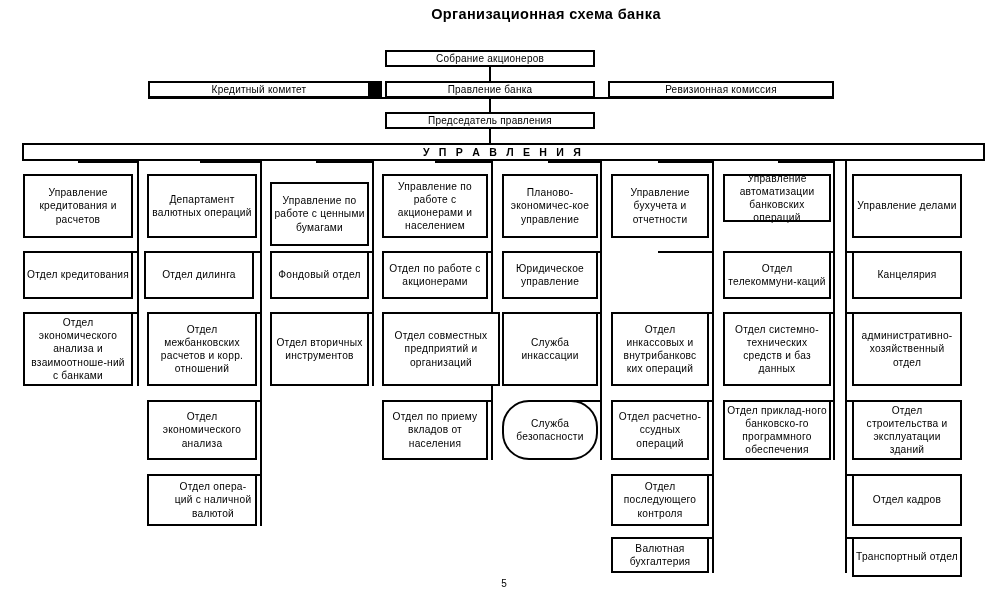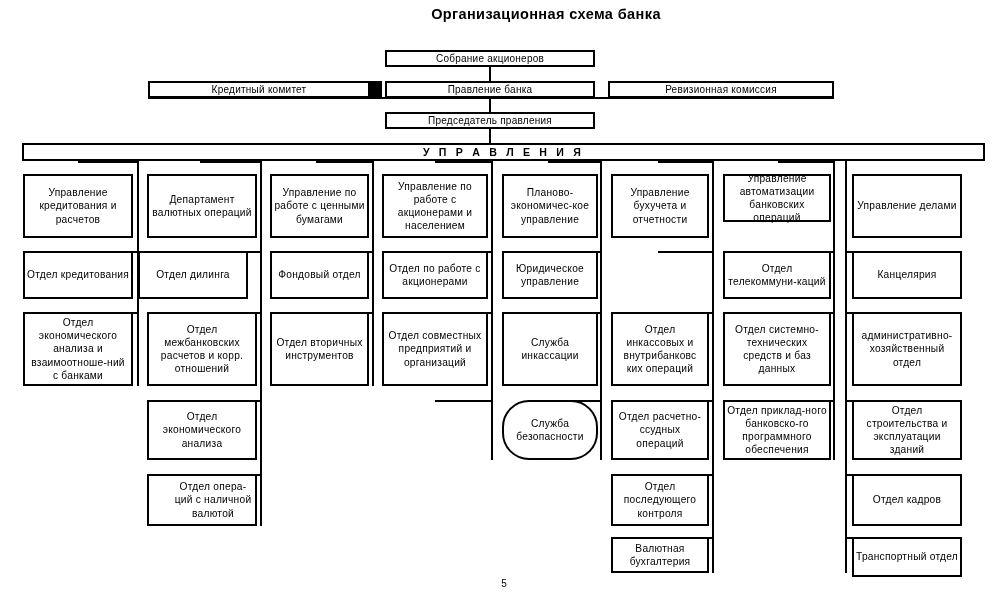--- a/index.html
+++ b/index.html
@@ -139,46 +139,47 @@
   <div class="hline thick" style="left:78px; top:251px; width:60px;"></div>
   <div class="box thick" style="left:23px; top:251px; width:110px; height:48px;">Отдел кредитования</div>
   <div class="hline thick" style="left:78px; top:312px; width:60px;"></div>
   <div class="box thick" style="left:23px; top:312px; width:110px; height:74px;">Отдел экономического анализа и взаимоотноше-ний с банками</div>
 
   <div class="vline thick" style="left:260px; top:161px; height:365px;"></div>
   <div class="hline thick" style="left:200px; top:161px; width:61px;"></div>
 
   <div class="box thick" style="left:147px; top:174px; width:110px; height:64px;">Департамент валютных операций</div>
   <div class="hline thick" style="left:200px; top:251px; width:61px;"></div>
-  <div class="box thick" style="left:138px; top:251px; width:110px; height:48px;">Отдел дилинга</div>
+  <div class="box thick" style="left:144px; top:251px; width:110px; height:48px;">Отдел дилинга</div>
   <div class="hline thick" style="left:200px; top:312px; width:61px;"></div>
   <div class="box thick" style="left:147px; top:312px; width:110px; height:74px;">Отдел межбанковских расчетов и корр. отношений</div>
   <div class="hline thick" style="left:200px; top:400px; width:61px;"></div>
   <div class="box thick" style="left:147px; top:400px; width:110px; height:60px;">Отдел экономического анализа</div>
   <div class="hline thick" style="left:200px; top:474px; width:61px;"></div>
   <div class="box thick" style="left:147px; top:474px; width:110px; height:52px;padding-left:24px;">Отдел опера-ций с наличной валютой</div>
 
   <div class="vline thick" style="left:372px; top:161px; height:225px;"></div>
   <div class="hline thick" style="left:316px; top:161px; width:57px;"></div>
 
-  <div class="box thick" style="left:270px; top:174px; width:99px; height:64px;">Управление по работе с ценными бумагами</div>
+  <div class="box thick" style="left:270px; top:182px; width:99px; height:64px;">Управление по работе с ценными бумагами</div>
   <div class="hline thick" style="left:316px; top:251px; width:57px;"></div>
   <div class="box thick" style="left:270px; top:251px; width:99px; height:48px;">Фондовый отдел</div>
   <div class="hline thick" style="left:316px; top:312px; width:57px;"></div>
   <div class="box thick" style="left:270px; top:312px; width:99px; height:74px;">Отдел вторичных инструментов</div>
 
   <div class="vline thick" style="left:491px; top:161px; height:299px;"></div>
   <div class="hline thick" style="left:435px; top:161px; width:57px;"></div>
 
   <div class="box thick" style="left:382px; top:174px; width:106px; height:64px;">Управление по работе с акционерами и населением</div>
   <div class="hline thick" style="left:435px; top:251px; width:57px;"></div>
   <div class="box thick" style="left:382px; top:251px; width:106px; height:48px;">Отдел по работе с акционерами</div>
   <div class="hline thick" style="left:435px; top:312px; width:57px;"></div>
-  <div class="box thick" style="left:382px; top:312px; width:106px; height:74px;">Отдел совместных предприятий и организаций</div>
+  <div class="box thick" style="left:382px; top:312px; width:118px; height:74px;">Отдел совместных предприятий и организаций</div>
   <div class="hline thick" style="left:435px; top:400px; width:57px;"></div>
+  <div class="box thick" style="left:382px; top:400px; width:106px; height:60px;">Отдел по приему вкладов от населения</div>
 
   <div class="vline thick" style="left:600px; top:161px; height:299px;"></div>
   <div class="hline thick" style="left:548px; top:161px; width:54px;"></div>
 
   <div class="box thick" style="left:502px; top:174px; width:96px; height:64px;">Планово-экономичес-кое управление</div>
   <div class="hline thick" style="left:548px; top:251px; width:54px;"></div>
   <div class="box thick" style="left:502px; top:251px; width:96px; height:48px;">Юридическое управление</div>
   <div class="hline thick" style="left:548px; top:312px; width:54px;"></div>
   <div class="box thick" style="left:502px; top:312px; width:96px; height:74px;">Служба инкассации</div>
   <div class="hline thick" style="left:548px; top:400px; width:54px;"></div>

